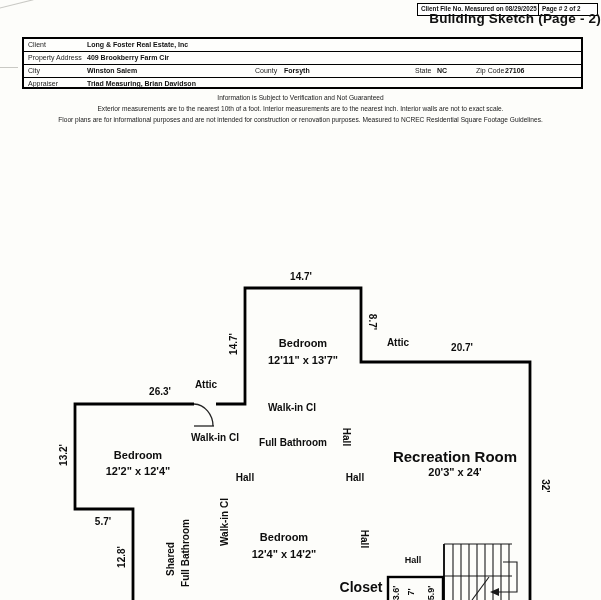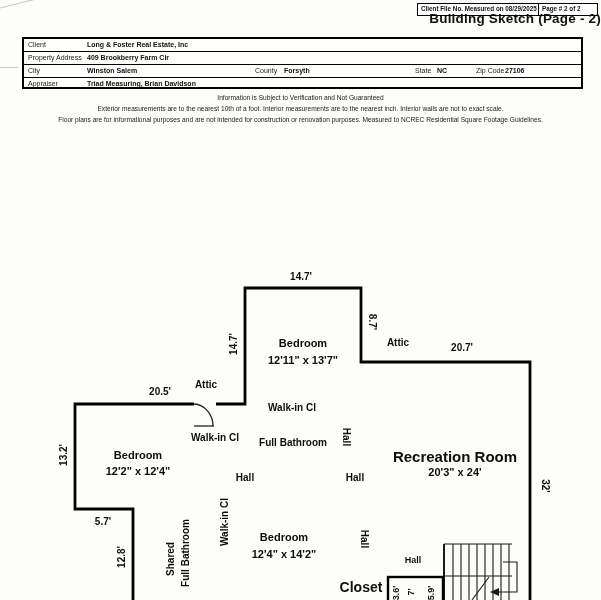--- a/index.html
+++ b/index.html
@@ -116,21 +116,21 @@
   </svg>
 
   <div>
       <div class="plan-label" style="left: 301px; top: 276px; font-size: 10px; transform: translate(-50%, -50%) rotate(0deg);">14.7'</div>
       <div class="plan-label" style="left: 303px; top: 343px; font-size: 11px; transform: translate(-50%, -50%) rotate(0deg);">Bedroom</div>
       <div class="plan-label" style="left: 303px; top: 360px; font-size: 11px; transform: translate(-50%, -50%) rotate(0deg);">12'11" x 13'7"</div>
       <div class="plan-label" style="left: 233px; top: 344px; font-size: 10px; transform: translate(-50%, -50%) rotate(-90deg);">14.7'</div>
       <div class="plan-label" style="left: 372px; top: 322px; font-size: 10px; transform: translate(-50%, -50%) rotate(90deg);">8.7'</div>
       <div class="plan-label" style="left: 398px; top: 342px; font-size: 10px; transform: translate(-50%, -50%) rotate(0deg);">Attic</div>
       <div class="plan-label" style="left: 448px; top: 347px; font-size: 10px; transform: translate(-50%, -50%) rotate(0deg); margin-left: 14px;">20.7'</div>
-      <div class="plan-label" style="left: 160px; top: 391px; font-size: 10px; transform: translate(-50%, -50%) rotate(0deg);">20.5'</div>
+      <div class="plan-label" style="left: 160px; top: 391px; font-size: 10px; transform: translate(-50%, -50%) rotate(0deg);">26.3'</div>
       <div class="plan-label" style="left: 206px; top: 384px; font-size: 10px; transform: translate(-50%, -50%) rotate(0deg);">Attic</div>
       <div class="plan-label" style="left: 292px; top: 407px; font-size: 10px; transform: translate(-50%, -50%) rotate(0deg);">Walk-in Cl</div>
       <div class="plan-label" style="left: 215px; top: 437px; font-size: 10px; transform: translate(-50%, -50%) rotate(0deg);">Walk-in Cl</div>
       <div class="plan-label" style="left: 293px; top: 442px; font-size: 10px; transform: translate(-50%, -50%) rotate(0deg);">Full Bathroom</div>
       <div class="plan-label" style="left: 346px; top: 437px; font-size: 10px; transform: translate(-50%, -50%) rotate(90deg);">Hall</div>
       <div class="plan-label" style="left: 63px; top: 455px; font-size: 10px; transform: translate(-50%, -50%) rotate(-90deg);">13.2'</div>
       <div class="plan-label" style="left: 138px; top: 455px; font-size: 11px; transform: translate(-50%, -50%) rotate(0deg);">Bedroom</div>
       <div class="plan-label" style="left: 138px; top: 471px; font-size: 11px; transform: translate(-50%, -50%) rotate(0deg);">12'2" x 12'4"</div>
       <div class="plan-label" style="left: 245px; top: 477px; font-size: 10px; transform: translate(-50%, -50%) rotate(0deg);">Hall</div>
       <div class="plan-label" style="left: 355px; top: 477px; font-size: 10px; transform: translate(-50%, -50%) rotate(0deg);">Hall</div>

